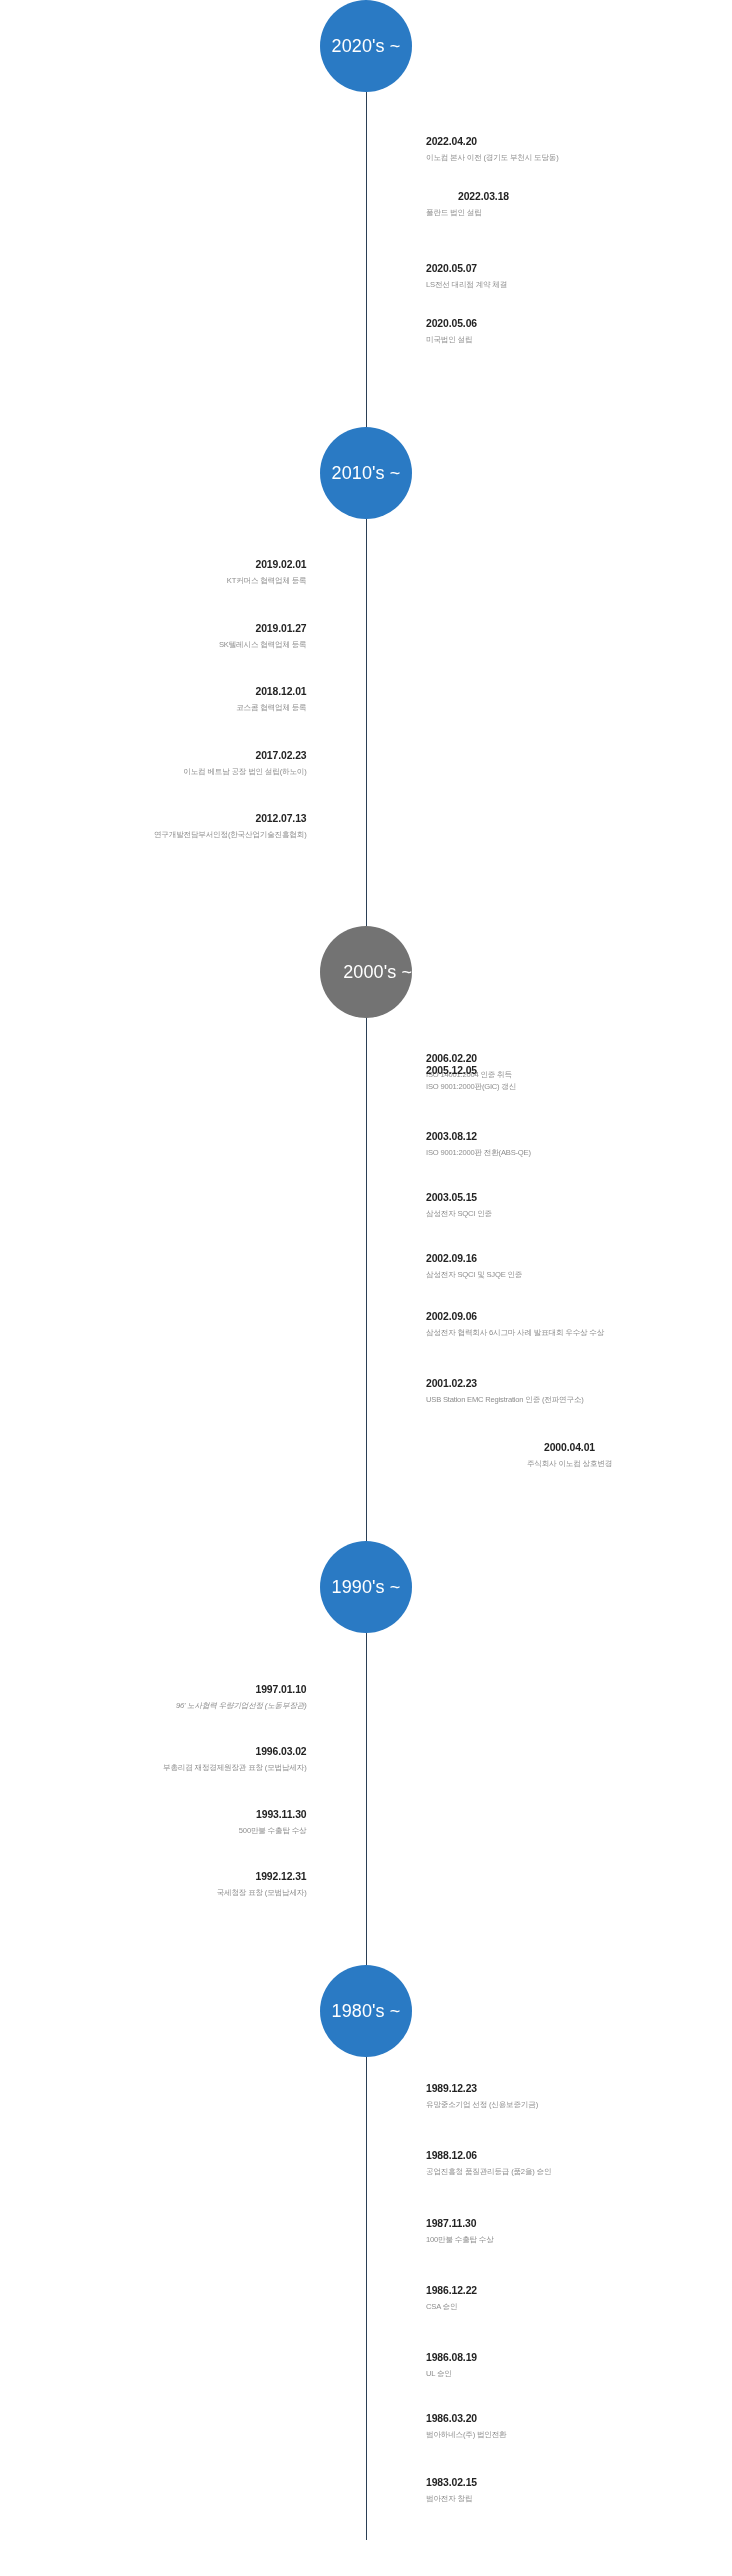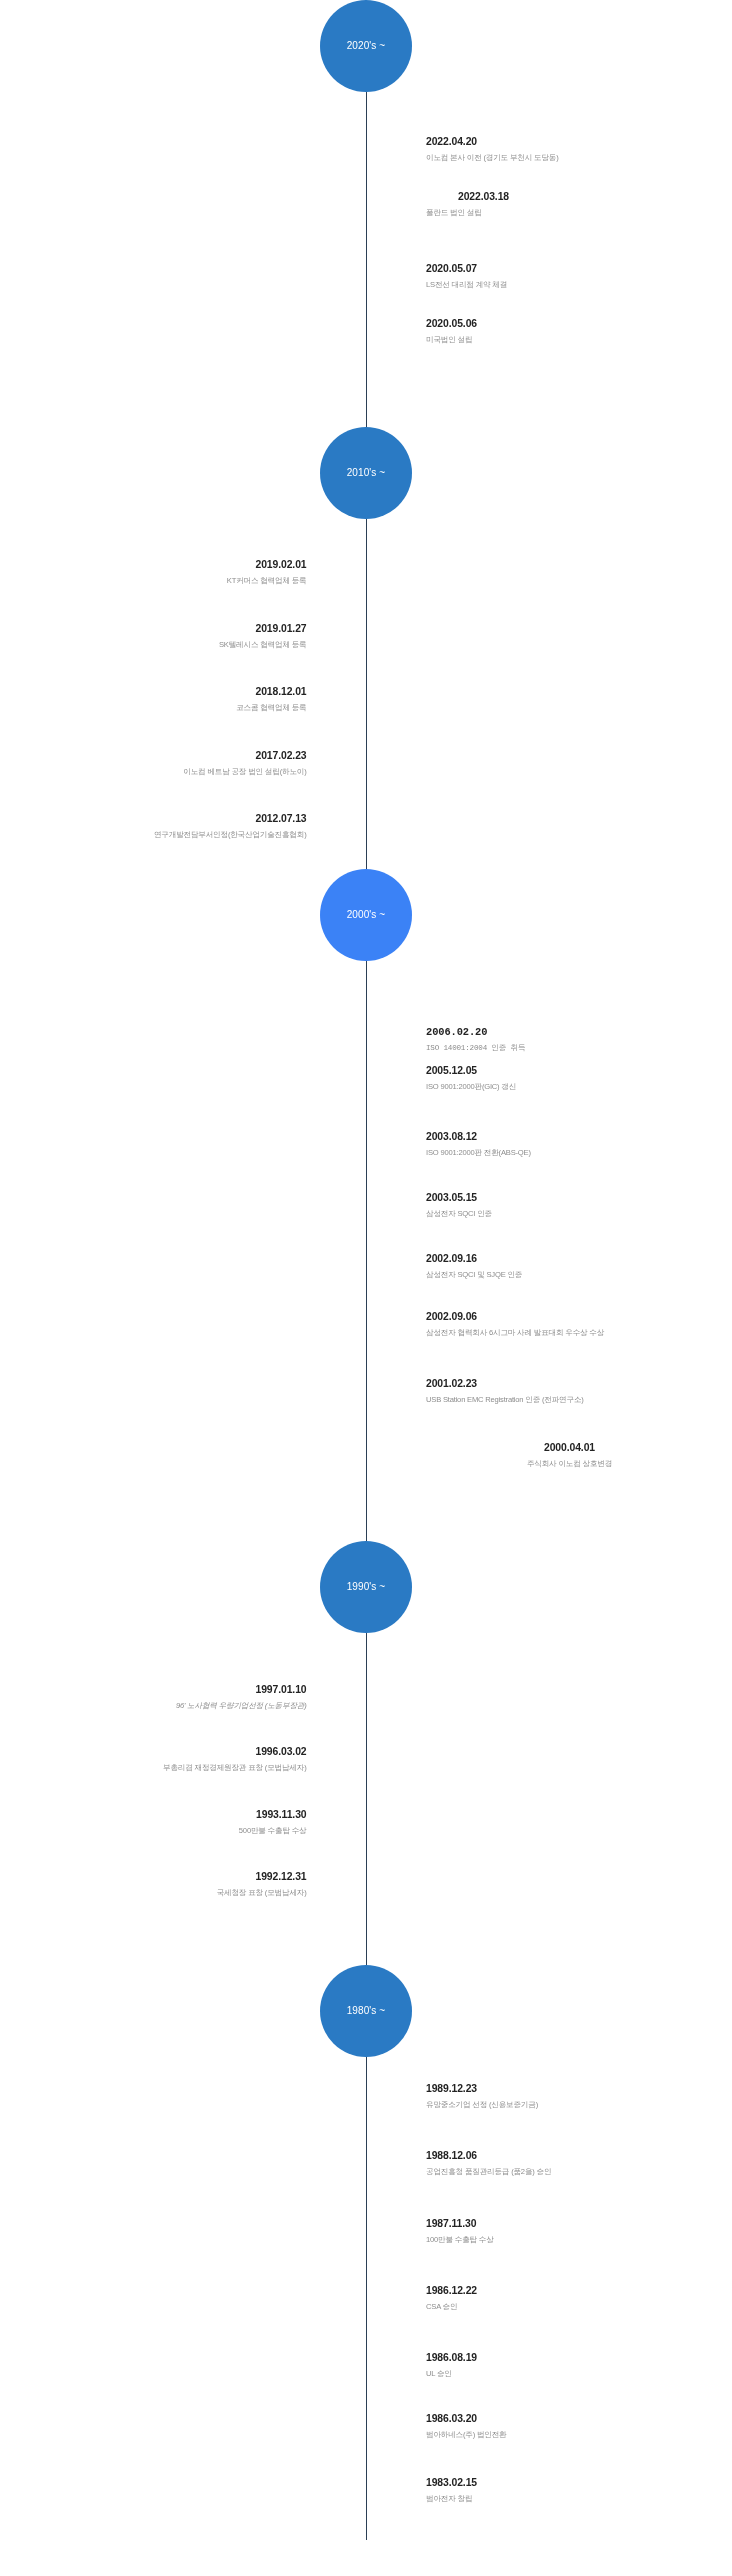--- a/index.html
+++ b/index.html
@@ -37,21 +37,21 @@
     height:92px;
     border-radius:50%;
     background:#2a7ac4;
     display:flex;
     align-items:center;
     justify-content:center;
     z-index:3;
   }
   .decade-label {
     color:#ffffff;
-    font-size:10px;
+    font-size:18px;
     font-weight:400;
     letter-spacing:0.1px;
     white-space:nowrap;
     line-height:1;
   }
 
   
   .event {
     position:absolute;
     width:287px;
@@ -125,24 +125,24 @@
         <div class="event-desc" style="color: rgb(141, 141, 141);">코스콤 협력업체 등록</div>
       </div>
       <div class="event left" style="top: 749px;">
         <div class="event-date" style="color: rgb(35, 35, 35);">2017.02.23</div>
         <div class="event-desc" style="color: rgb(141, 141, 141);">이노컴 베트남 공장 법인 설립(하노이)</div>
       </div>
       <div class="event left" style="top: 812px;">
         <div class="event-date" style="color: rgb(35, 35, 35);">2012.07.13</div>
         <div class="event-desc" style="color: rgb(141, 141, 141);">연구개발전담부서인정(한국산업기술진흥협회)</div>
       </div>
-      <div class="decade" style="top: 869px; background: #3b82f6;">
+      <div class="decade" style="top: 926px; background: #737373; justify-content: flex-end;">
         <span class="decade-label">2000's ~</span>
       </div>
-      <div class="event right" style="top: 1025px; font-family: Liberation Mono, monospace;">
+      <div class="event right" style="top: 1052px;">
         <div class="event-date" style="color: rgb(35, 35, 35);">2006.02.20</div>
         <div class="event-desc" style="color: rgb(141, 141, 141);">ISO 14001:2004 인증 취득</div>
       </div>
       <div class="event right" style="top: 1064px;">
         <div class="event-date" style="color: rgb(35, 35, 35);">2005.12.05</div>
         <div class="event-desc" style="color: rgb(141, 141, 141);">ISO 9001:2000판(GIC) 갱신</div>
       </div>
       <div class="event right" style="top: 1130px;">
         <div class="event-date" style="color: rgb(35, 35, 35);">2003.08.12</div>
         <div class="event-desc" style="color: rgb(141, 141, 141);">ISO 9001:2000판 전환(ABS-QE)</div>

